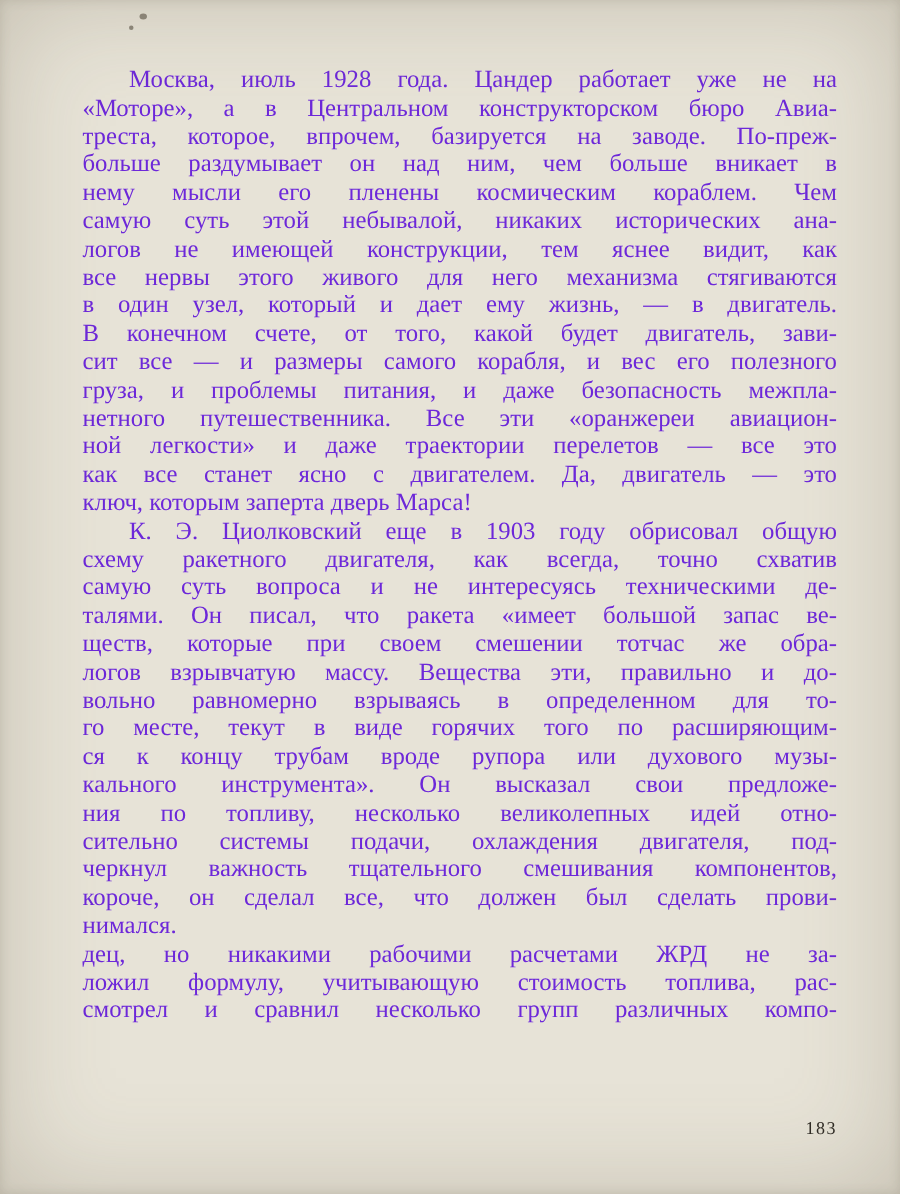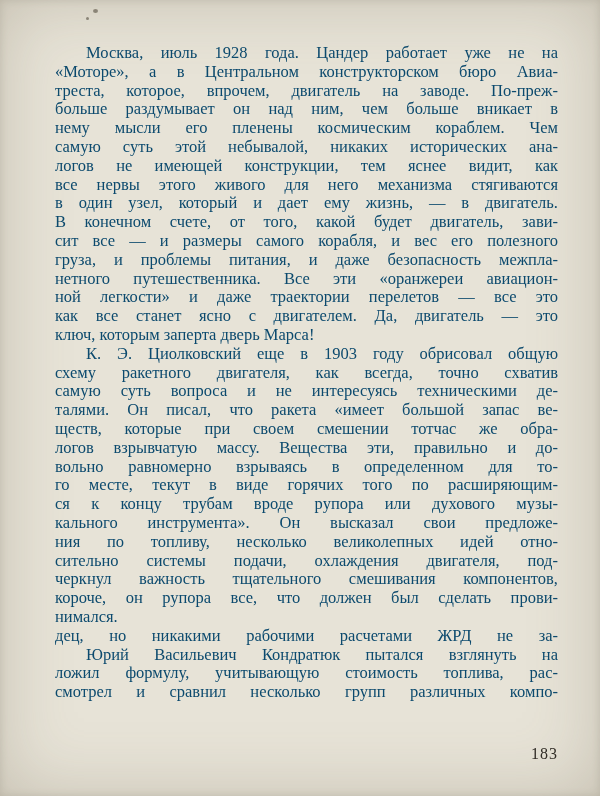--- a/index.html
+++ b/index.html
@@ -46,45 +46,45 @@
   .line.last {
     text-align-last: left;
   }
   .line.first {
     text-indent: 31px;
   }
   .page-number {
     position: absolute;
     top: 745px;
     right: 42px;
-    font-size: 16px;
+    font-size: 12px;
     letter-spacing: 1px;
     color: #2e2a24;
   }
   .artifact {
     position: absolute;
     background: rgba(70, 62, 50, 0.55);
     border-radius: 50%;
     filter: blur(0.4px);
   }
   .artifact.a1 { left: 93px; top: 9px;  width: 5px; height: 4px; }
   .artifact.a2 { left: 86px; top: 17px; width: 3px; height: 3px; }
 </style>
 </head>
 <body>
 
 <div class="scan-page" style="background: rgb(231, 227, 215);">
   <span class="artifact a1"></span>
   <span class="artifact a2"></span>
 
-  <div class="text-block" style="color: #0c4a6e;">
+  <div class="text-block" style="color: #6d28d9;">
       <div class="para">
         <div class="line first">Москва, июль 1928 года. Цандер работает уже не на</div>
         <div class="line">«Моторе», а в Центральном конструкторском бюро Авиа-</div>
-        <div class="line">треста, которое, впрочем, двигатель на заводе. По-преж-</div>
+        <div class="line">треста, которое, впрочем, базируется на заводе. По-преж-</div>
         <div class="line">больше раздумывает он над ним, чем больше вникает в</div>
         <div class="line">нему мысли его пленены космическим кораблем. Чем</div>
         <div class="line">самую суть этой небывалой, никаких исторических ана-</div>
         <div class="line">логов не имеющей конструкции, тем яснее видит, как</div>
         <div class="line">все нервы этого живого для него механизма стягиваются</div>
         <div class="line">в один узел, который и дает ему жизнь, — в двигатель.</div>
         <div class="line">В конечном счете, от того, какой будет двигатель, зави-</div>
         <div class="line">сит все — и размеры самого корабля, и вес его полезного</div>
         <div class="line">груза, и проблемы питания, и даже безопасность межпла-</div>
         <div class="line">нетного путешественника. Все эти «оранжереи авиацион-</div>
@@ -99,25 +99,24 @@
         <div class="line">талями. Он писал, что ракета «имеет большой запас ве-</div>
         <div class="line">ществ, которые при своем смешении тотчас же обра-</div>
         <div class="line">логов взрывчатую массу. Вещества эти, правильно и до-</div>
         <div class="line">вольно равномерно взрываясь в определенном для то-</div>
         <div class="line">го месте, текут в виде горячих того по расширяющим-</div>
         <div class="line">ся к концу трубам вроде рупора или духового музы-</div>
         <div class="line">кального инструмента». Он высказал свои предложе-</div>
         <div class="line">ния по топливу, несколько великолепных идей отно-</div>
         <div class="line">сительно системы подачи, охлаждения двигателя, под-</div>
         <div class="line">черкнул важность тщательного смешивания компонентов,</div>
-        <div class="line">короче, он рупора все, что должен был сделать прови-</div>
+        <div class="line">короче, он сделал все, что должен был сделать прови-</div>
         <div class="line last">нимался.</div>
         <div class="line">дец, но никакими рабочими расчетами ЖРД не за-</div>
       </div>
       <div class="para">
-        <div class="line first">Юрий Васильевич Кондратюк пытался взглянуть на</div>
         <div class="line">ложил формулу, учитывающую стоимость топлива, рас-</div>
         <div class="line">смотрел и сравнил несколько групп различных компо-</div>
       </div>
     </div>
 
   <div class="page-number">183</div>
 </div>
 
 </body></html>

